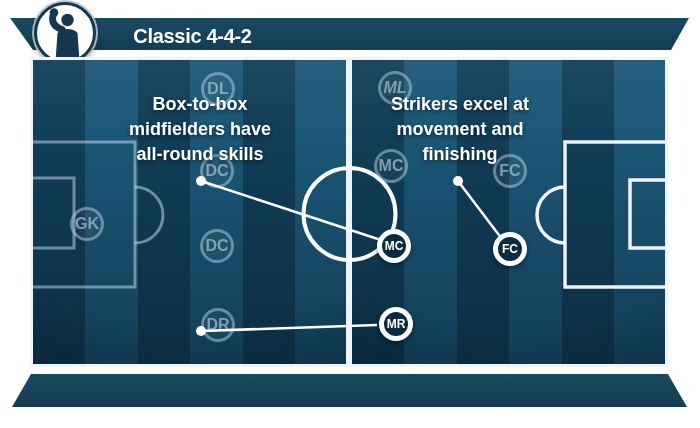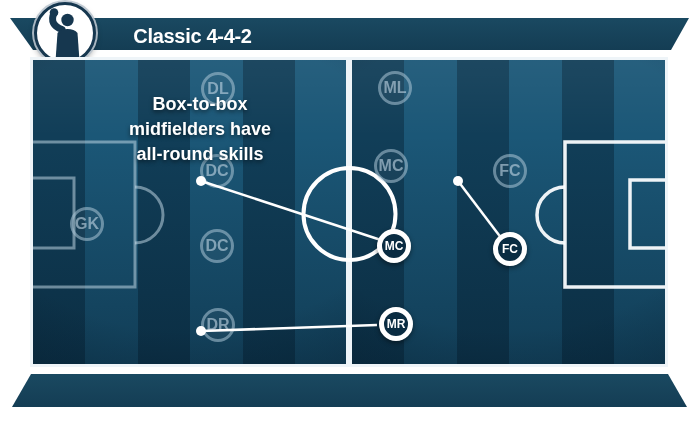--- a/index.html
+++ b/index.html
@@ -91,38 +91,39 @@
         <circle cx="316.5" cy="154" r="46" fill="none" stroke="#ffffff" stroke-width="4"></circle>
       </svg>
     </div>
 
     <div class="overlay z3" id="faded-markers">
         <div class="marker faded" style="left: 37px; top: 147px;">GK</div>
         <div class="marker faded" style="left: 168px; top: 12px;">DL</div>
         <div class="marker faded" style="left: 167px; top: 94px;">DC</div>
         <div class="marker faded" style="left: 167px; top: 169px;">DC</div>
         <div class="marker faded" style="left: 168px; top: 248px;">DR</div>
-        <div class="marker faded" style="left: 345px; top: 11px;">ML</div>
+        <div class="marker faded" style="left: 345px; top: 11px; font-style: italic;">ML</div>
         <div class="marker faded" style="left: 341px; top: 89px;">MC</div>
         <div class="marker faded" style="left: 460px; top: 94px;">FC</div>
       </div>
 
     <div class="overlay z4">
       <svg class="layer" id="pointer-lines" width="632" height="304" viewBox="0 0 632 304">
           <line x1="168" y1="121" x2="357" y2="183" stroke="#ffffff" stroke-width="2.5"></line>
           <circle cx="168" cy="121" r="5" fill="#ffffff"></circle>
           <line x1="425" y1="121" x2="472" y2="183" stroke="#ffffff" stroke-width="2.5"></line>
           <circle cx="425" cy="121" r="5" fill="#ffffff"></circle>
           <line x1="168" y1="271" x2="344" y2="265" stroke="#ffffff" stroke-width="2.5"></line>
           <circle cx="168" cy="271" r="5" fill="#ffffff"></circle>
         </svg>
     </div>
 
     <div class="overlay z5" id="notes">
         <div class="note" style="left: 52px; top: 32px; width: 230px;">Box-to-box<br>midfielders have<br>all-round skills</div>
+        <div class="note" style="left: 317px; top: 32px; width: 220px;">Strikers excel at<br>movement and<br>finishing</div>
       </div>
 
     <div class="overlay z6" id="hi-markers">
         <div class="marker highlighted" style="left: 344px; top: 169px;">MC</div>
         <div class="marker highlighted" style="left: 346px; top: 247px;">MR</div>
         <div class="marker highlighted" style="left: 460px; top: 172px;">FC</div>
       </div>
   </div>
 
   <div class="ribbon bottom"></div>

